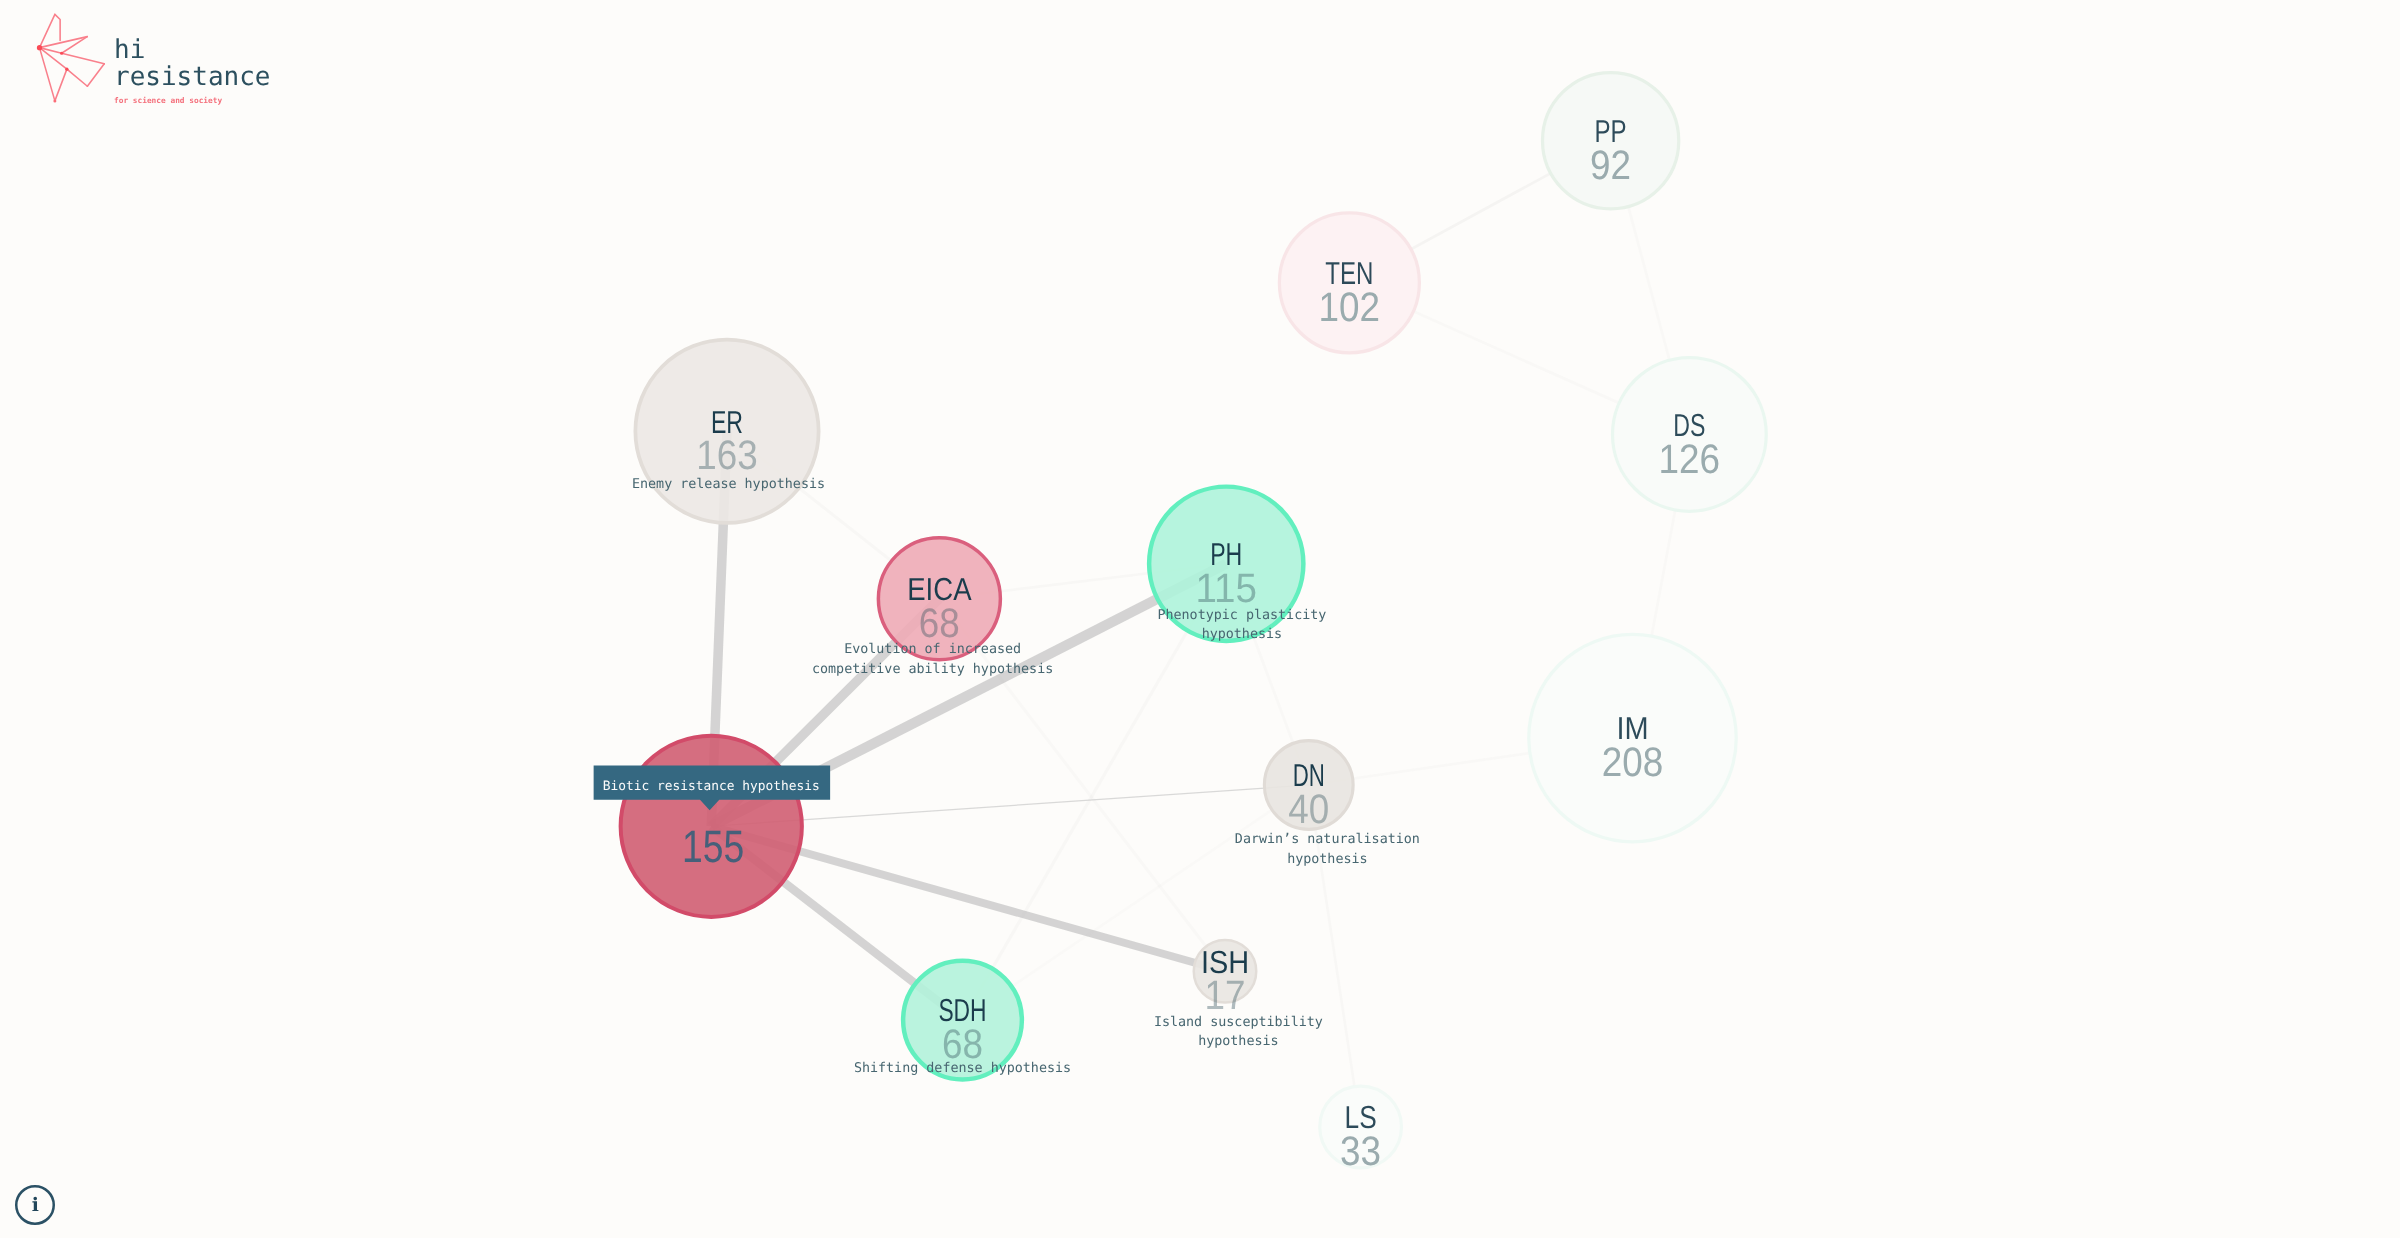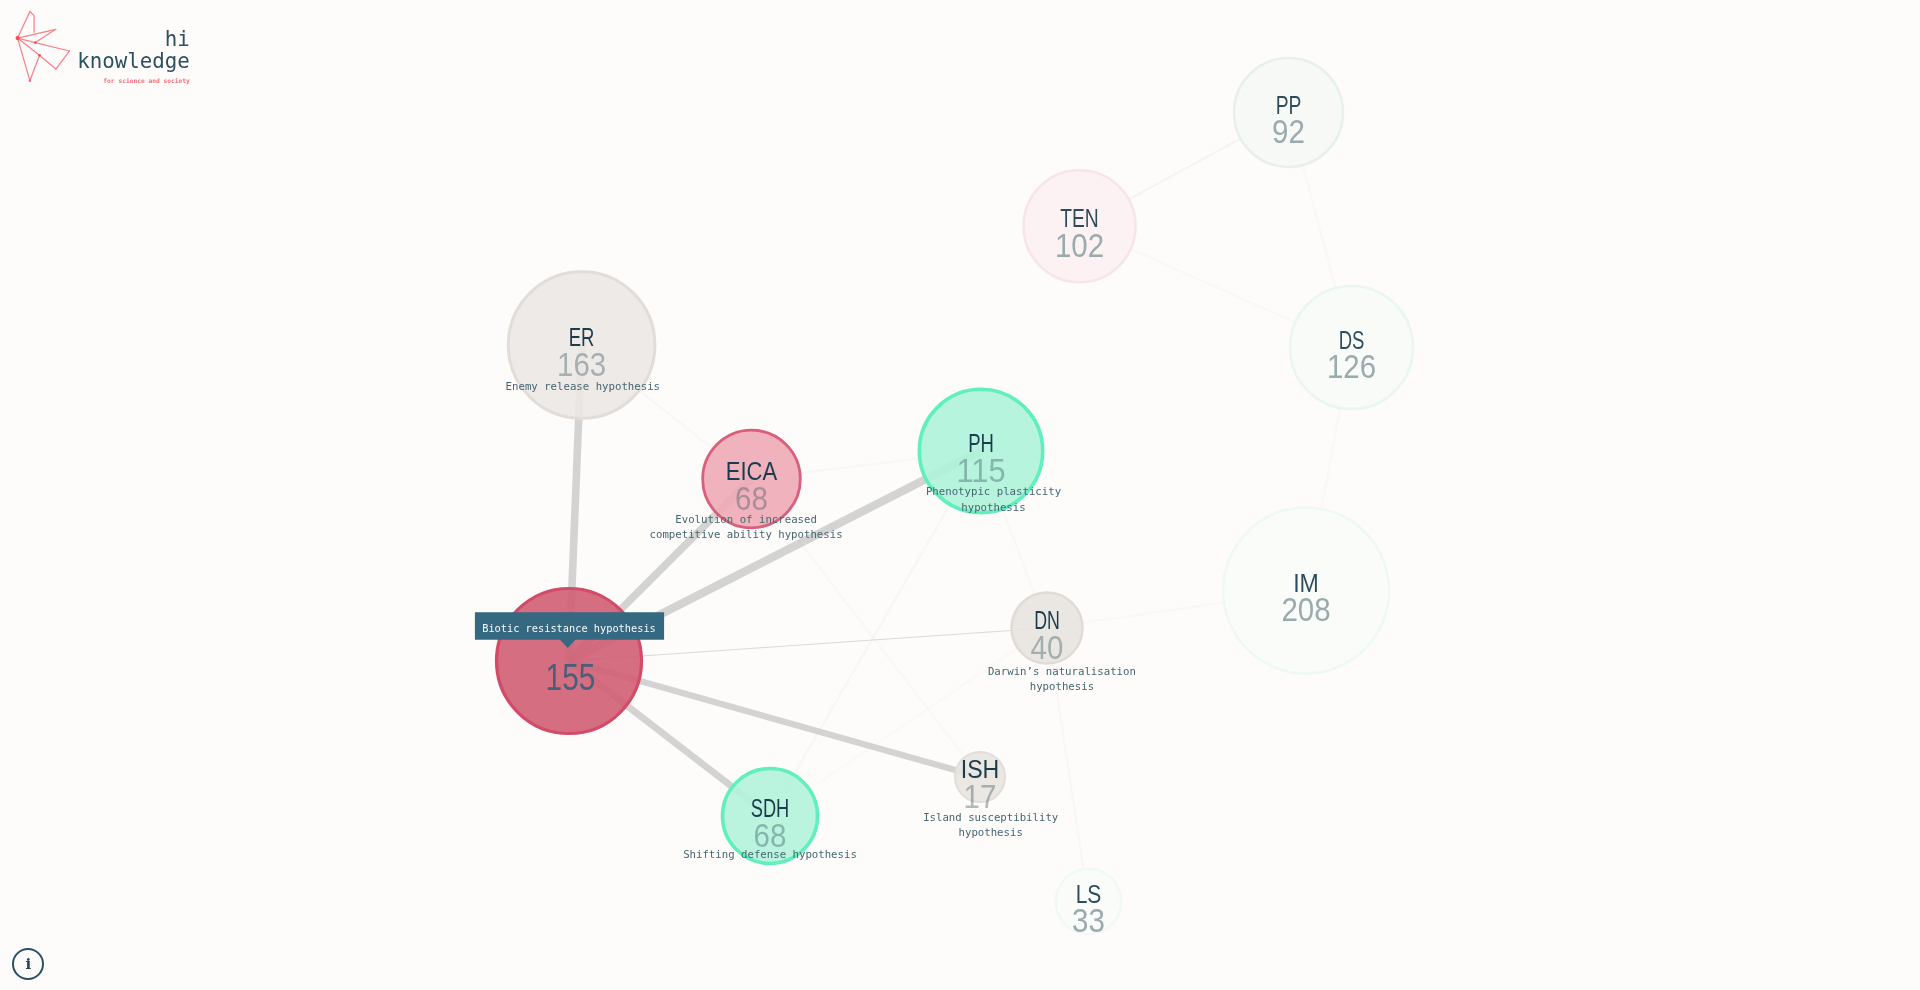--- a/index.html
+++ b/index.html
@@ -2,21 +2,21 @@
 <html><head>
 <meta charset="utf-8">
 <title>hi knowledge</title>
 <style>
   html,body{margin:0;padding:0;}
   body{width:1920px;height:990px;background:#fdfcfa;overflow:hidden;
        font-family:"Liberation Sans",sans-serif;}
   #stage{position:relative;width:1920px;height:990px;}
   #net{position:absolute;left:0;top:0;width:1920px;height:990px;}
   
-  #brand{position:absolute;left:0;top:0;width:230px;height:110px;text-align:right;}
+  #brand{position:absolute;left:14px;top:0;width:230px;height:110px;}
   #brand-mark{position:absolute;left:10px;top:8px;width:76px;height:88px;}
   #brand-text{position:absolute;left:77.2px;top:27.6px;}
   .brand-line{font-family:"DejaVu Sans Mono",monospace;font-size:20.8px;color:#2d505f;
      letter-spacing:0px;line-height:22.6px;white-space:nowrap;}
   .brand-tag{font-family:"DejaVu Sans Mono",monospace;font-size:6.25px;color:#f4707c;
      margin-top:4.2px;letter-spacing:0px;font-weight:bold;white-space:nowrap;}
   
   #info-badge{position:absolute;left:12.3px;top:948.4px;width:32px;height:32px;border-radius:50%;
      border:2.6px solid #2b5165;display:flex;align-items:center;justify-content:center;
      font-family:"DejaVu Serif",serif;font-weight:bold;font-size:15px;color:#22465a;box-sizing:border-box;}
@@ -140,21 +140,21 @@
       </g>
       <g>
         <circle cx="7.6" cy="30.1" r="2.1" fill="#fb4a56" stroke="none"></circle>
         <circle cx="25.3" cy="34.6" r="1.3" fill="#fb4a56" stroke="none"></circle>
         <circle cx="29.5" cy="47.3" r="1.3" fill="#fb4a56" stroke="none"></circle>
         <circle cx="19.9" cy="72.7" r="1.2" fill="#fb6d77" stroke="none"></circle>
       </g>
     </svg>
     <div id="brand-text">
       <div class="brand-line">hi</div>
-      <div class="brand-line">knowledge</div>
+      <div class="brand-line">resistance</div>
       <div class="brand-tag">for science and society</div>
     </div>
   </div>
 
   <div id="info-badge">
     <span>i</span>
   </div>
 </div>
 
 </body></html>

